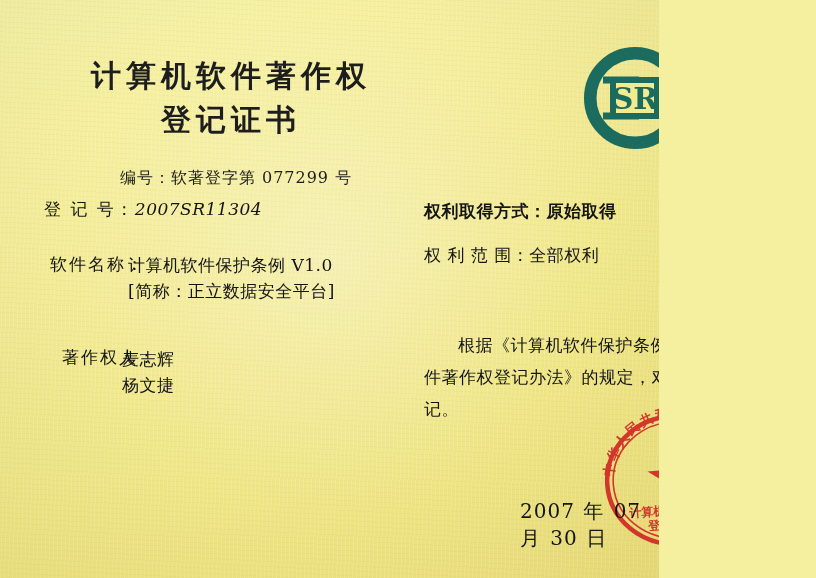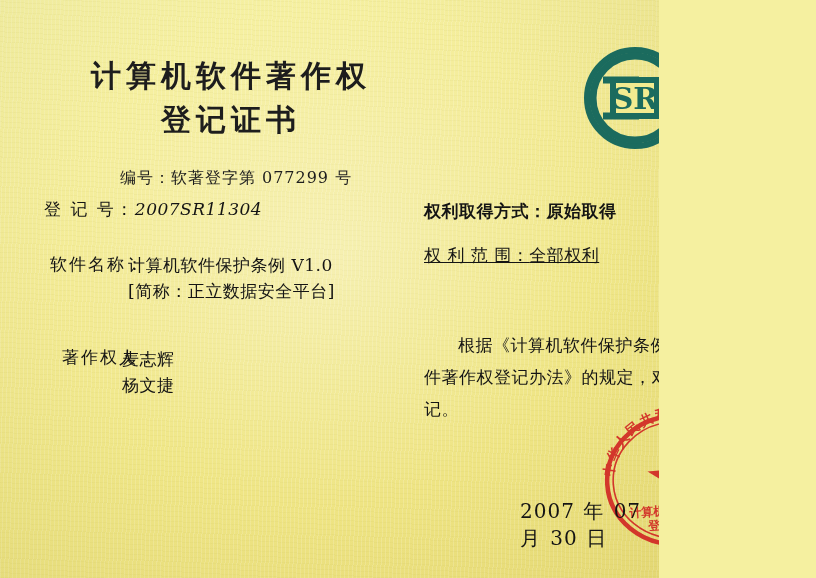--- a/index.html
+++ b/index.html
@@ -126,21 +126,21 @@
   
   .right-field {
     position: absolute;
     left: 424px;
     color: #141414;
     font-size: 17px;
     white-space: nowrap;
     letter-spacing: 0.5px;
   }
   .acq-mode { top: 200px; font-weight: bold; }
-  .scope { top: 244px; text-decoration: underline; }
+  .scope { top: 244px; }
   .dev-date { top: 285px; }
 
   
   .statement {
     position: absolute;
     left: 424px;
     top: 330px;
     width: 370px;
     font-size: 17px;
     line-height: 32px;

